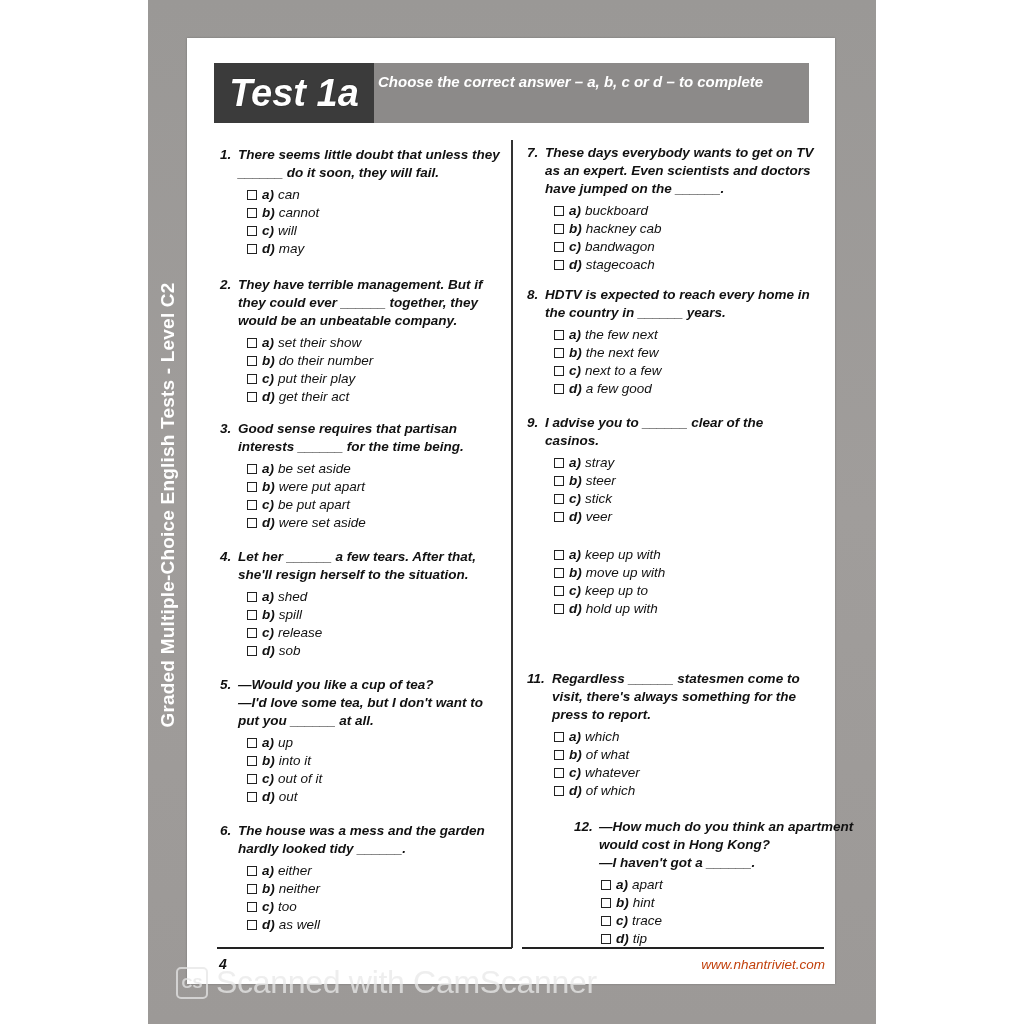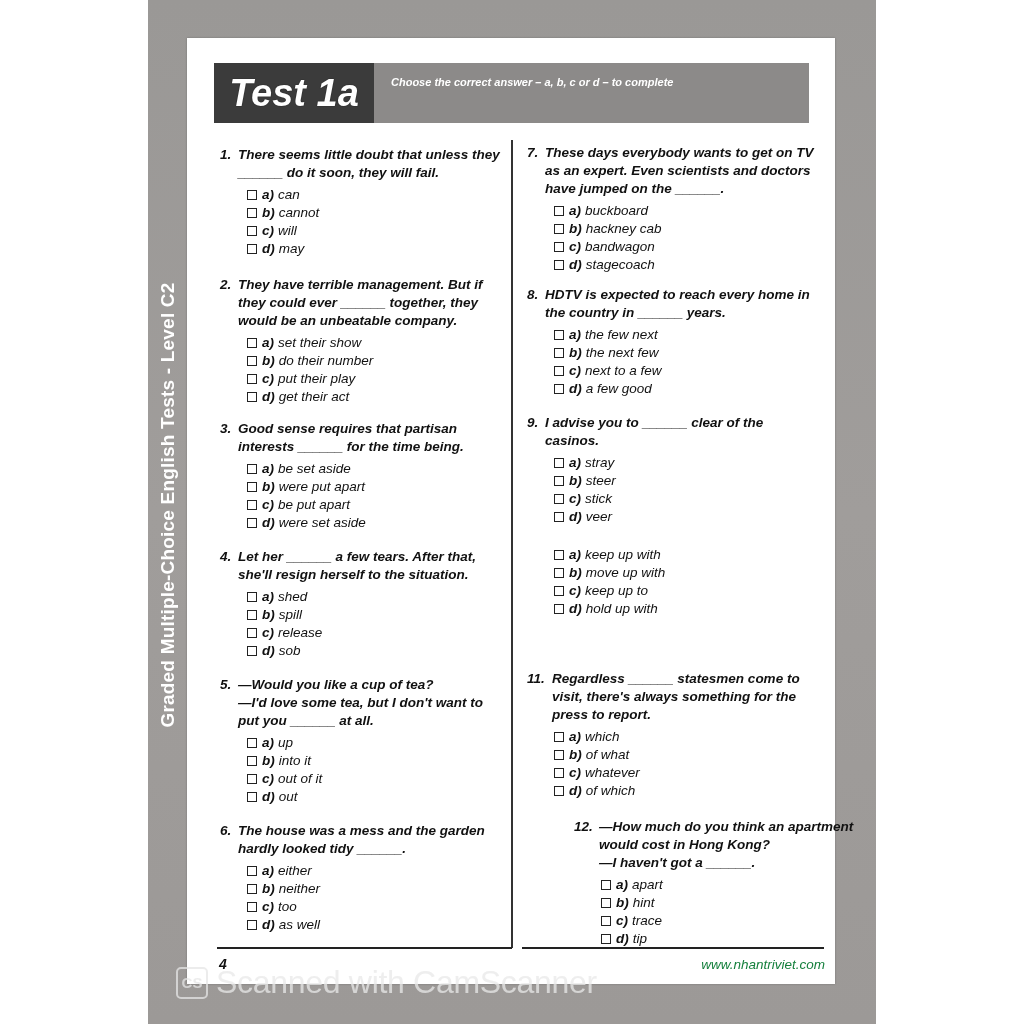--- a/index.html
+++ b/index.html
@@ -31,22 +31,22 @@
       display: flex;
     }
     .header-title {
       width: 160px; background: #3b3b3b; color: #ffffff;
       font-weight: bold; font-size: 38px;
       display: flex; align-items: center; justify-content: center;
       text-shadow: 0 0 1px #000;
     }
     .header-instr {
       flex: 1; background: #8c8a89; color: #ffffff;
-      font-weight: bold; font-size: 11px; line-height: 18px;
-      padding: 10px 17px; box-sizing: border-box;
+      font-weight: bold; font-size: 15px; line-height: 18px;
+      padding: 10px 4px; box-sizing: border-box;
     }
     .divider-v {
       position: absolute; left: 324px; top: 102px; width: 1.5px; height: 808px;
       background: #333;
     }
     .col {
       position: absolute; top: 108px;
     }
     .col-left { left: 33px; width: 285px; }
     .col-right { left: 340px; width: 290px; }
@@ -70,21 +70,21 @@
     .opt-letter { font-weight: bold; margin-right: 4px; }
     .bottom-rule {
       position: absolute; top: 909px; height: 1.5px; background: #222;
     }
     .rule-left { left: 30px; width: 295px; }
     .rule-right { left: 335px; width: 302px; }
     .page-num {
       position: absolute; left: 32px; top: 918px; font-weight: bold; font-size: 14px; color: #111;
     }
     .site-url {
-      position: absolute; right: 10px; top: 919px; font-size: 13.5px; color: #15803d;
+      position: absolute; right: 10px; top: 919px; font-size: 13.5px; color: #c2410c;
     }
     .watermark {
       position: absolute; left: 176px; top: 964px; display: flex; align-items: center;
       opacity: 0.75;
       text-align: right;
     }
     .cs-logo {
       width: 32px; height: 32px; border-radius: 5px; border: 2px solid #e6e6e6;
       box-sizing: border-box; color: #e6e6e6; font-weight: bold; font-size: 15px;
       display: flex; align-items: center; justify-content: center; margin-right: 8px;

